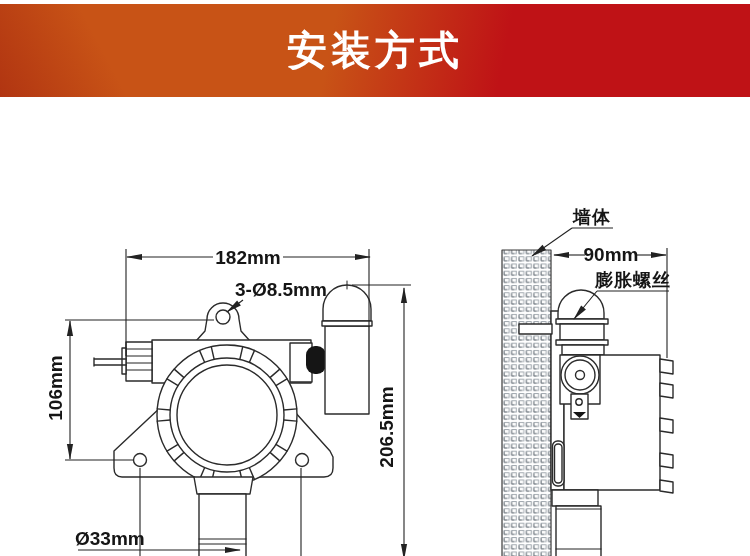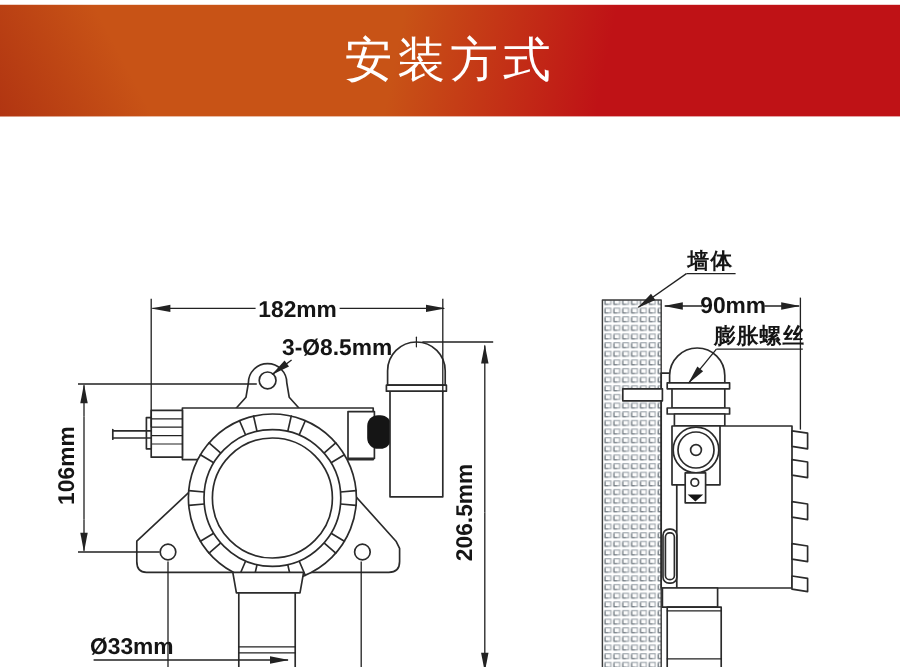--- a/index.html
+++ b/index.html
@@ -3,21 +3,21 @@
 <meta charset="utf-8">
 <style>
   html,body{margin:0;padding:0;background:#ffffff;}
   .stage{position:relative;width:750px;height:556px;background:#fff;overflow:hidden;
          font-family:"Liberation Sans", sans-serif;}
   .banner{position:absolute;top:4px;left:0;width:750px;height:93px;
           background:
             linear-gradient(62deg, rgba(158,28,14,.55) 0%, rgba(158,28,14,0) 16%),
             linear-gradient(101deg, #c85316 44%, #bf1216 67%);}
   .banner h1{margin:0;height:93px;line-height:93px;text-align:center;
-             font-size:40px;font-weight:normal;color:#fff;letter-spacing:4px;}
+             font-size:40px;font-weight:bold;color:#fff;letter-spacing:4px;}
   .drawing{position:absolute;top:97px;left:0;}
   
   .ln{stroke:#2b2b2b;stroke-width:1.4;fill:none;stroke-linejoin:round;stroke-linecap:round;}
   .fw{fill:#ffffff;}
   .dim{stroke:#222;stroke-width:1.1;fill:none;}
   .thin{stroke:#222;stroke-width:1;fill:none;}
   text.dt{font:600 19px "Liberation Sans", sans-serif;fill:#151515;stroke:none;}
   text.cjk{font:700 18px "Liberation Sans", sans-serif;fill:#151515;stroke:none;letter-spacing:1px;}
 </style>
 </head>

